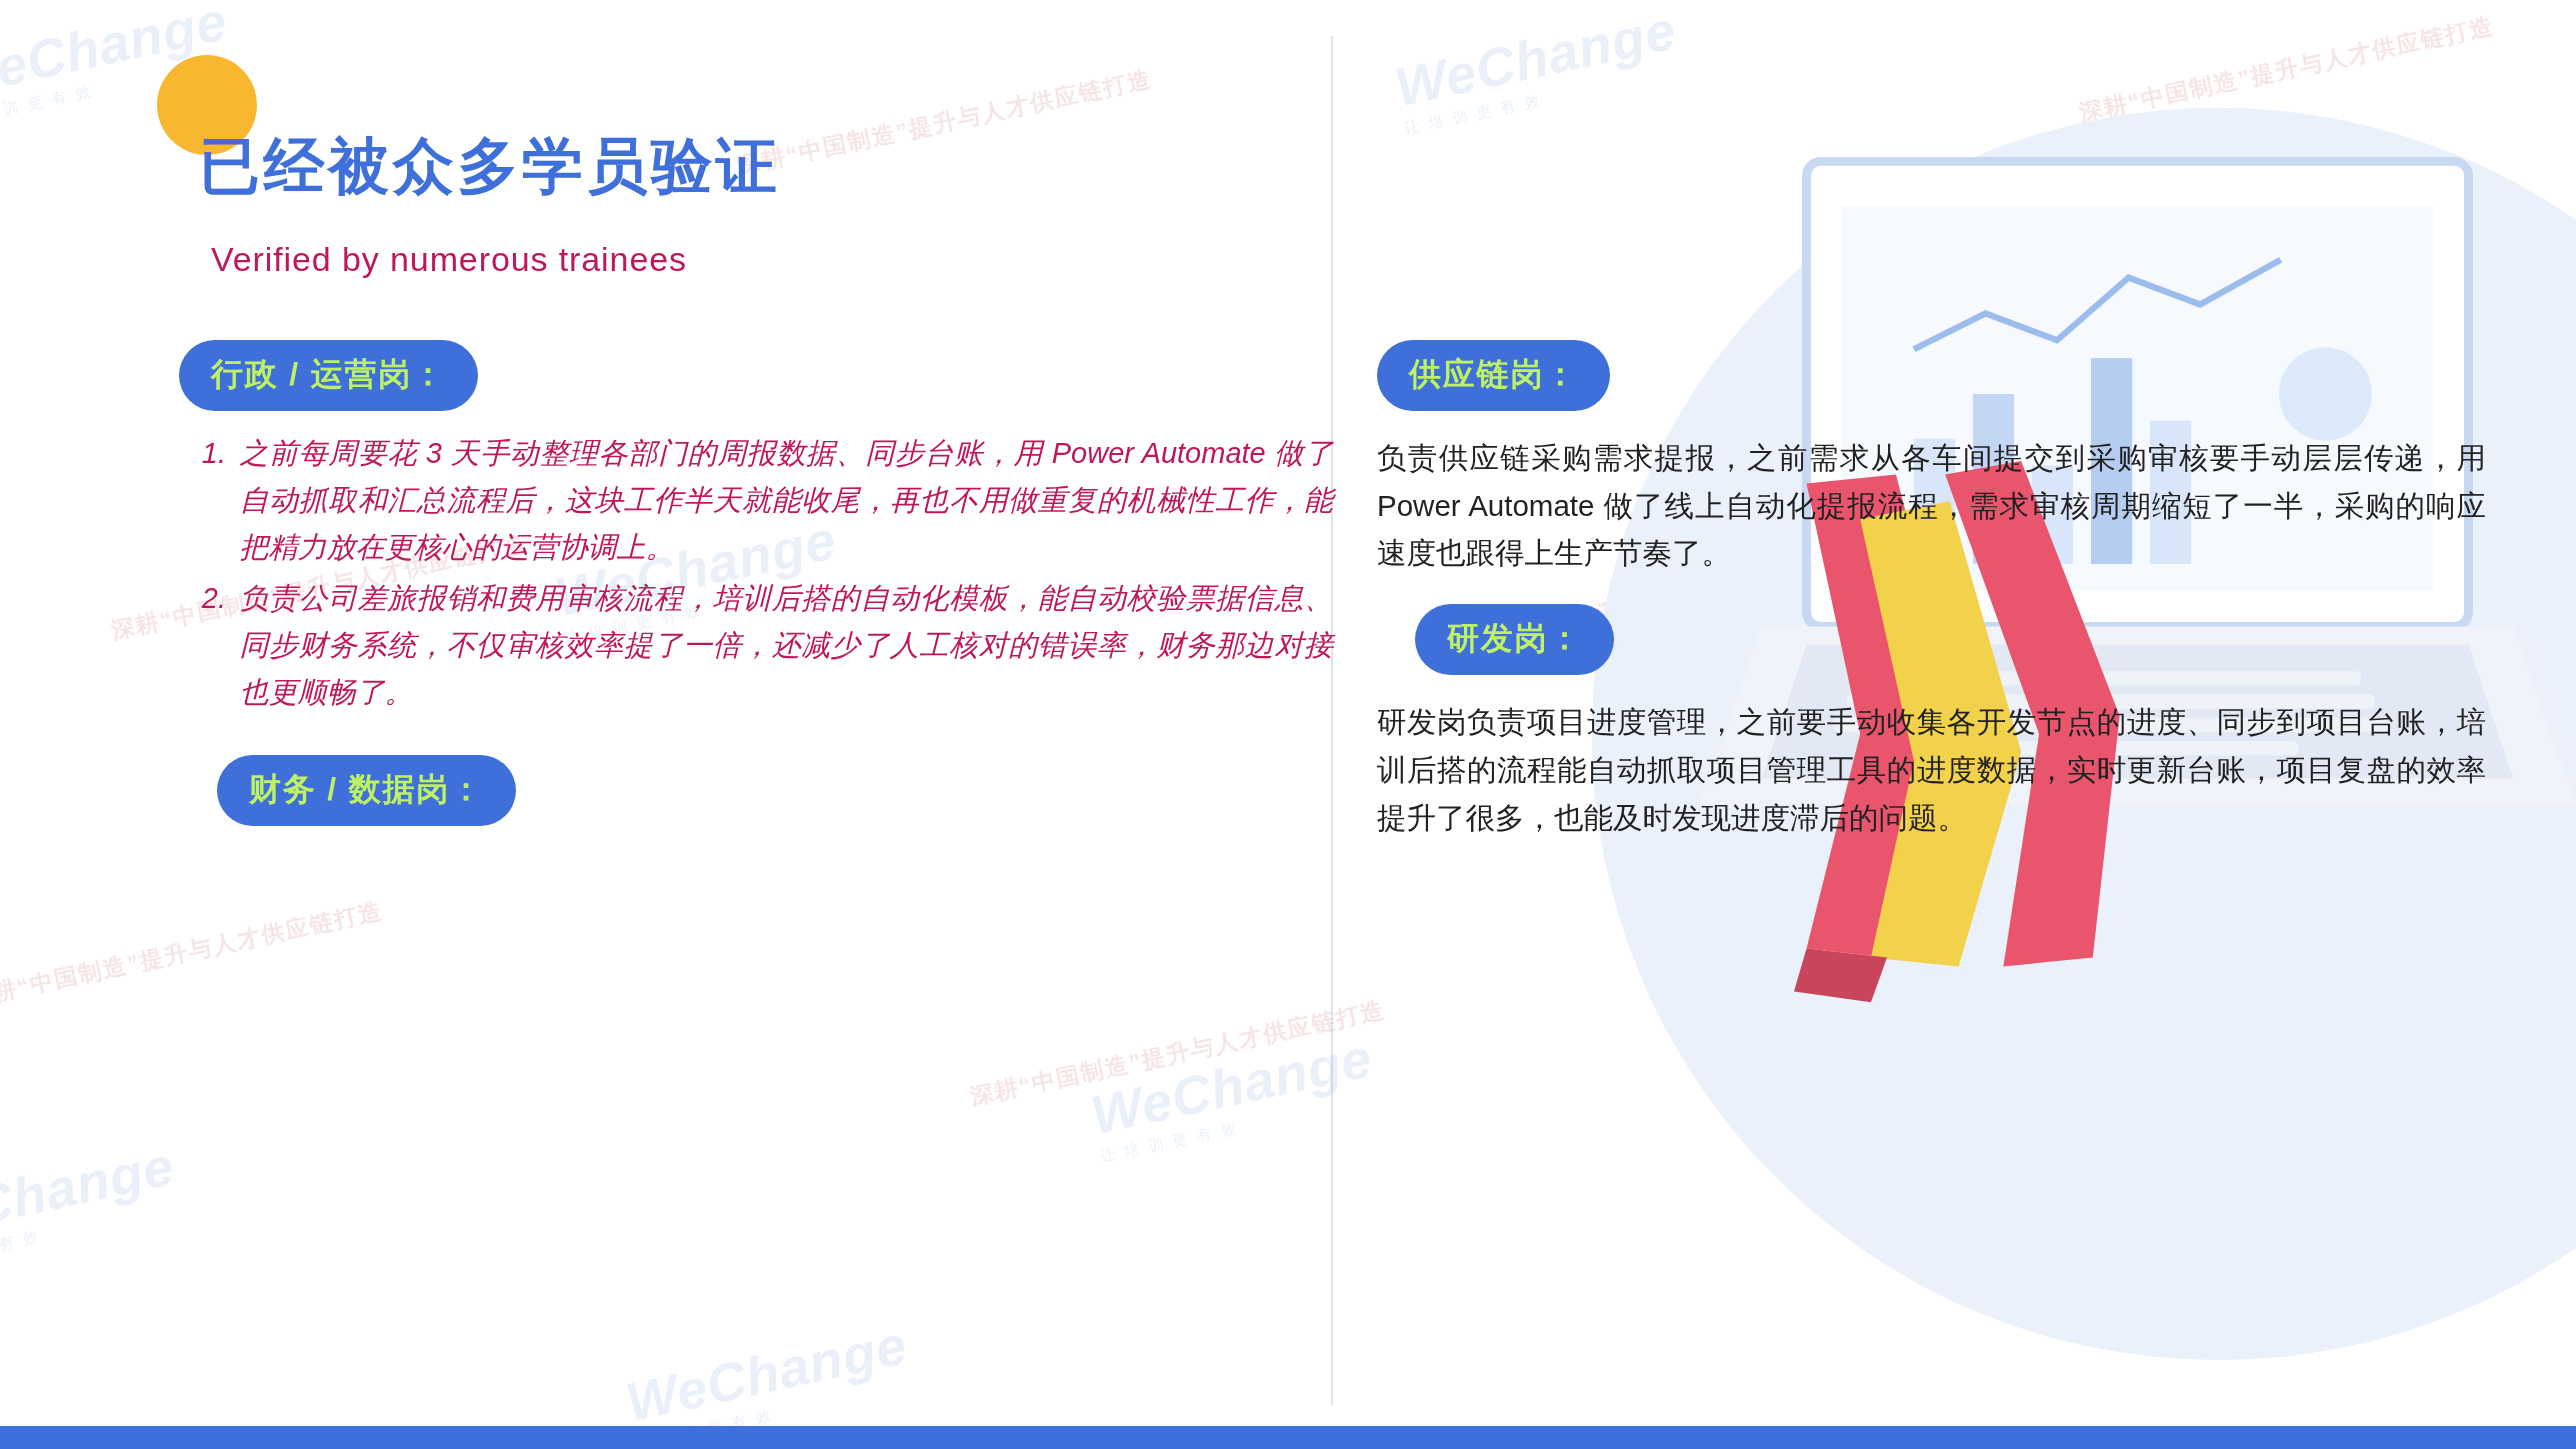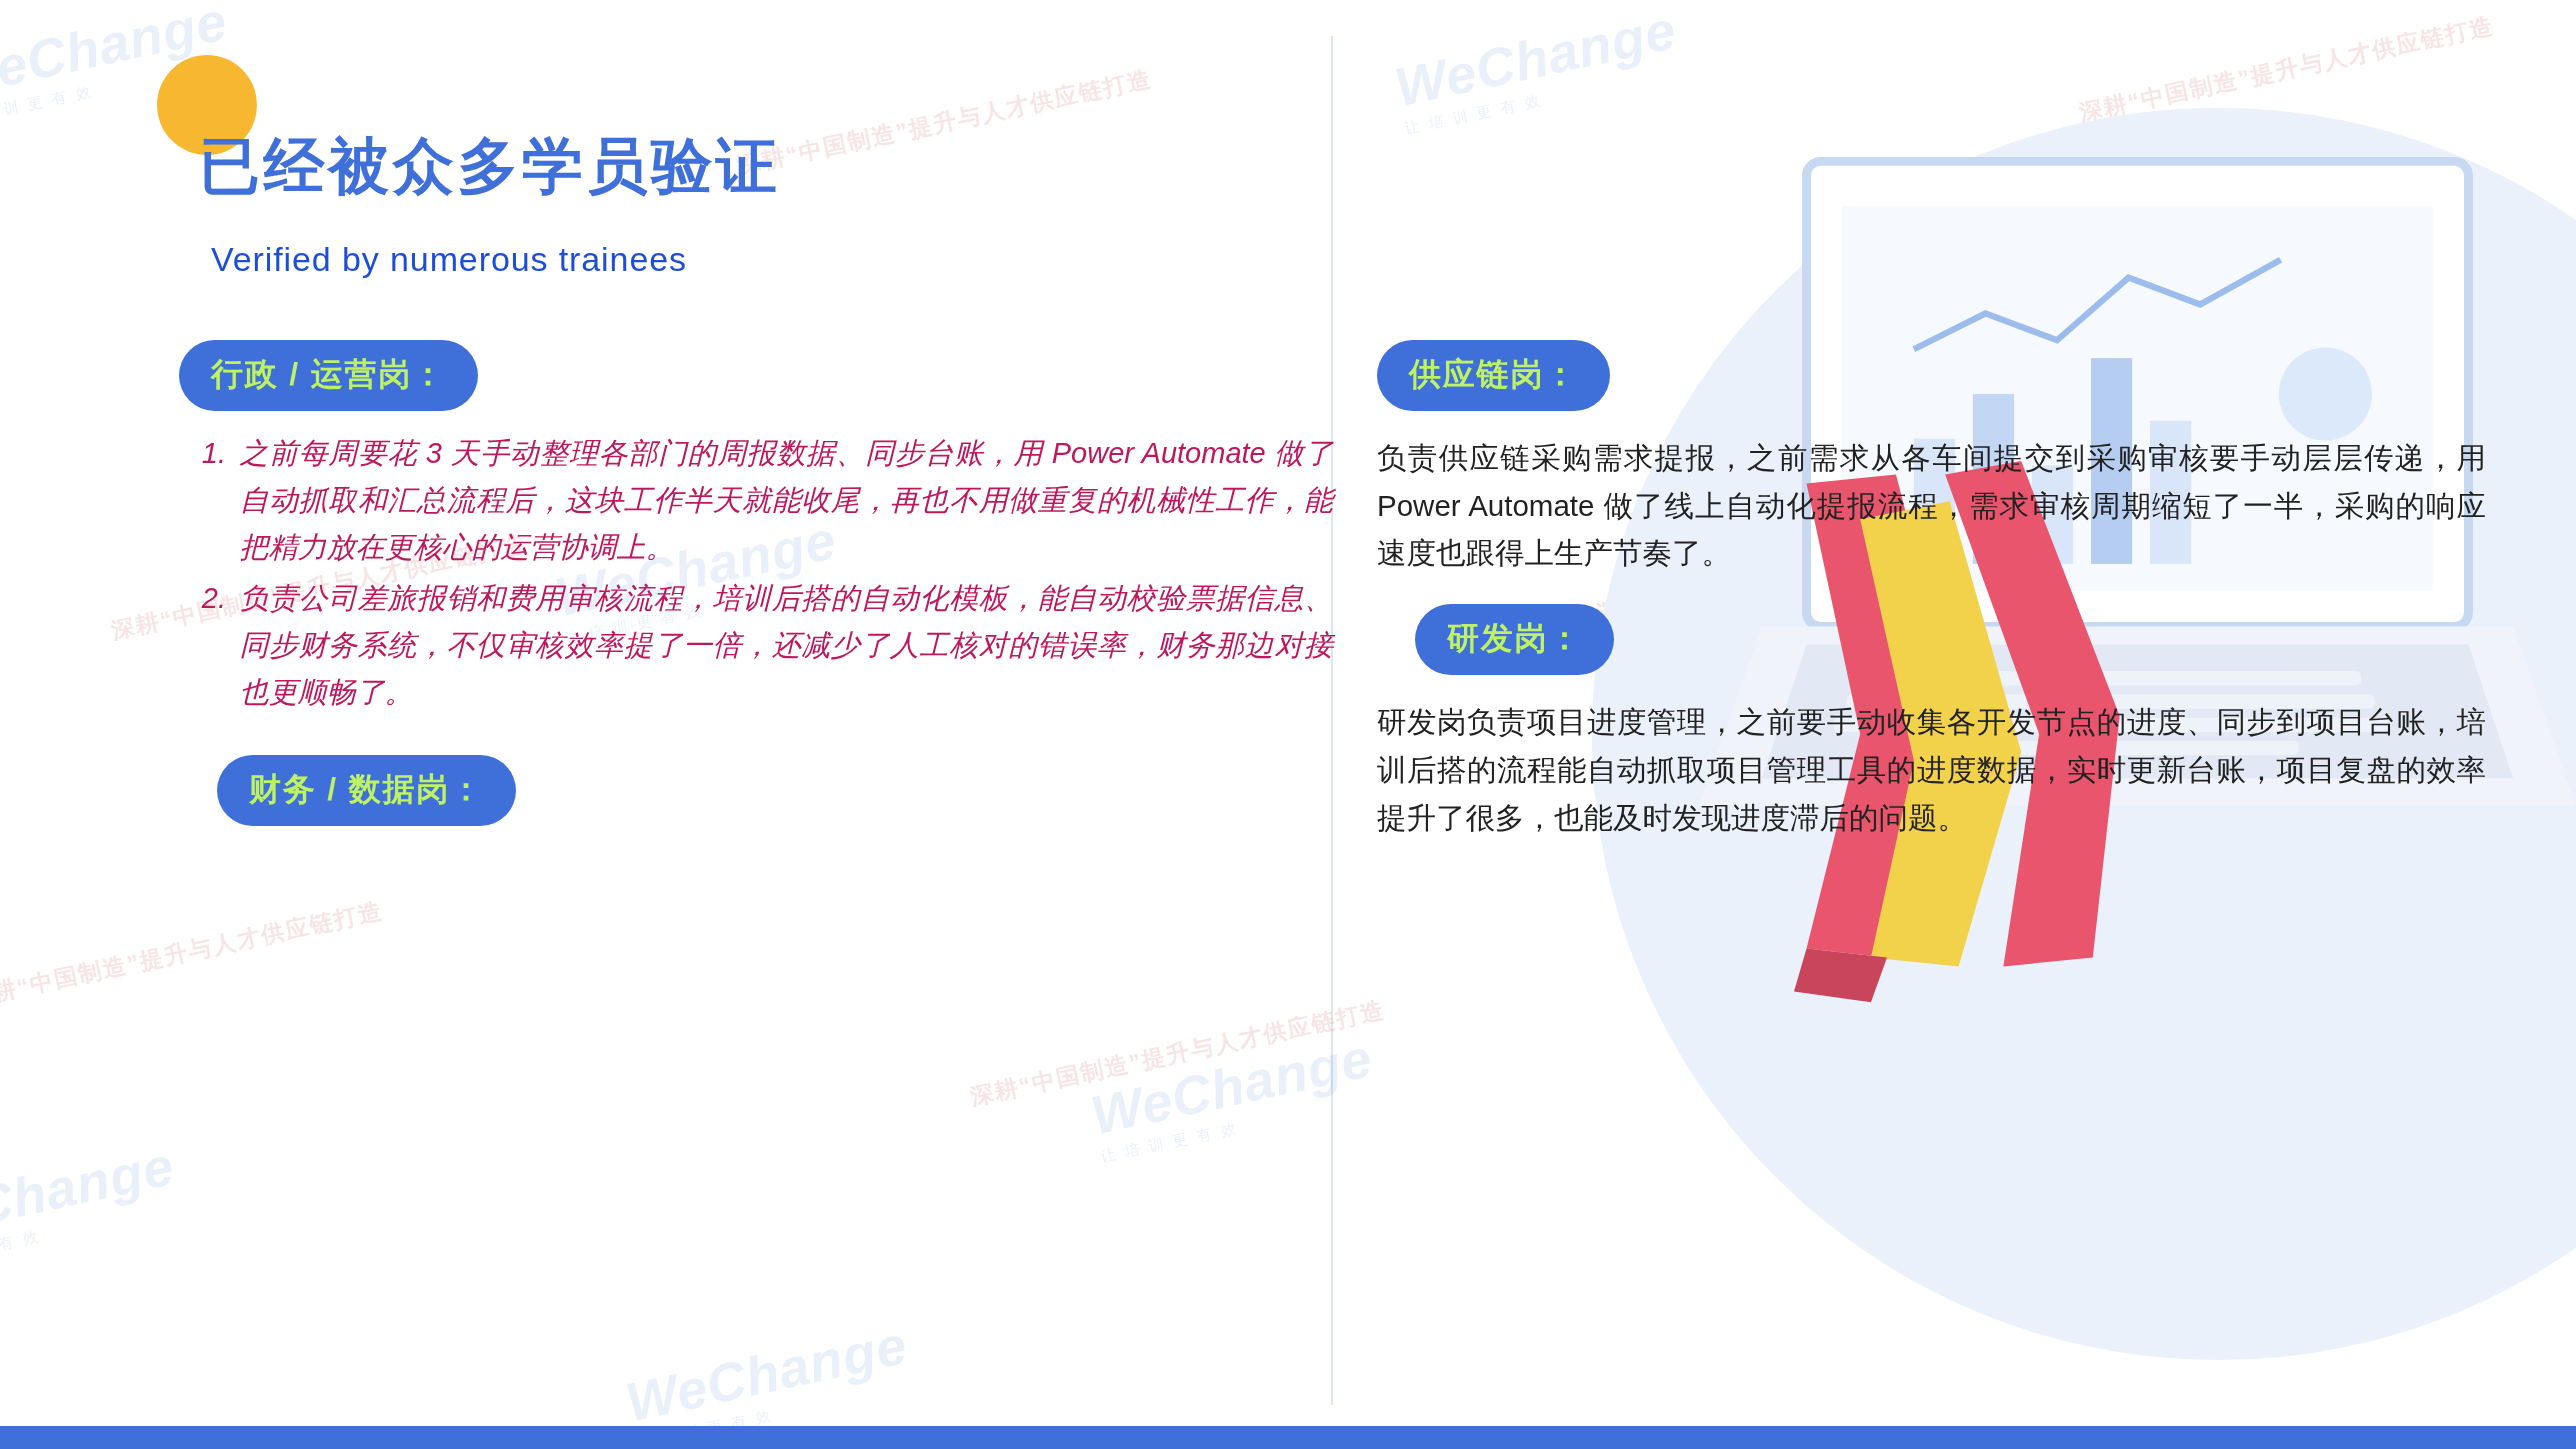--- a/index.html
+++ b/index.html
@@ -82,21 +82,21 @@
     color: #3f6fd8;
     letter-spacing: 3.6px;
     z-index: 3;
     white-space: nowrap;
   }
   .page-subtitle {
     position: absolute;
     left: 211px;
     top: 240px;
     font-size: 34px;
-    color: #1d4ed8;
+    color: #be185d;
     letter-spacing: 0.9px;
     z-index: 3;
     white-space: nowrap;
     text-align: right;
   }
 
   
   .content {
     position: absolute;
     inset: 0;

